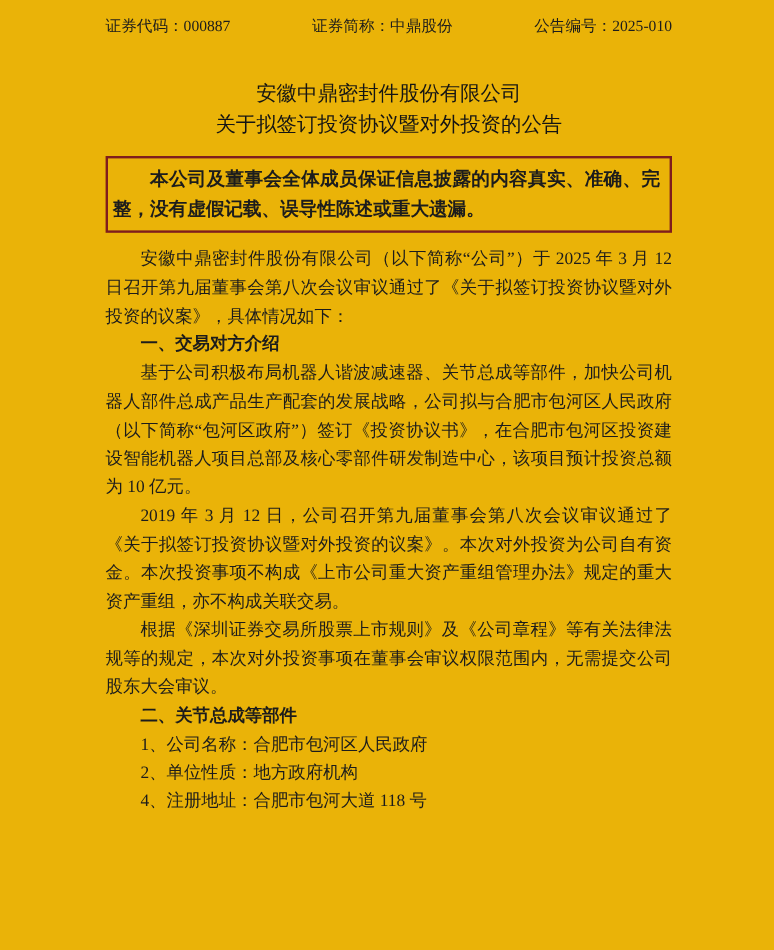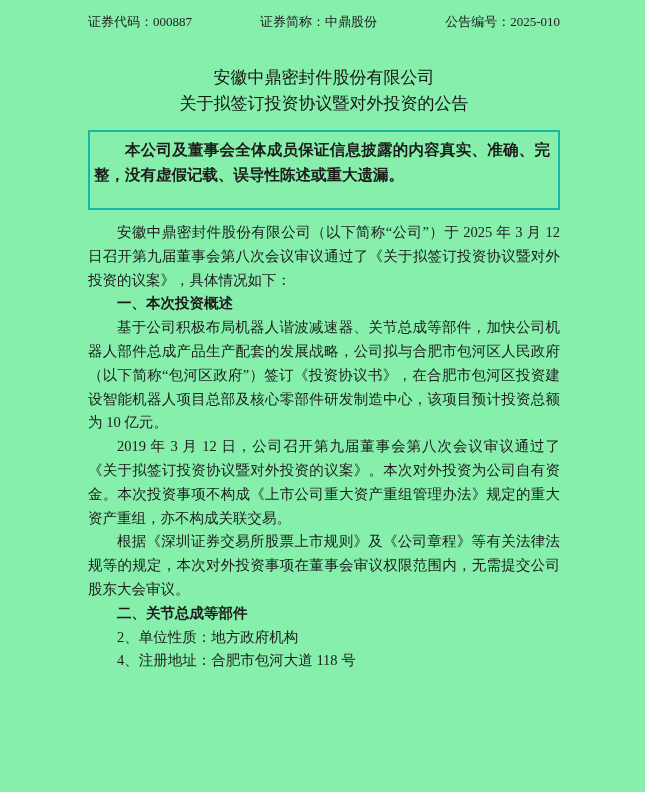--- a/index.html
+++ b/index.html
@@ -7,21 +7,21 @@
     padding: 0;
     background: #ffffff;
   }
   .page {
     position: relative;
     width: 645px;
     height: 792px;
     box-sizing: border-box;
     margin: 0 auto;
     padding: 14px 85px 0 88px;
-    background: #86efac;
+    background: #eab308;
     color: #1c1c1c;
     font-family: "Liberation Serif", serif;
     overflow: hidden;
   }
   .doc-header {
     display: flex;
     justify-content: space-between;
     align-items: baseline;
     font-size: 13px;
     line-height: 16px;
@@ -31,22 +31,22 @@
     margin-top: 35px;
     text-align: center;
     font-family: "Liberation Sans", sans-serif;
     font-weight: 400;
     font-size: 17px;
     line-height: 26px;
     color: #141414;
   }
   .notice-box {
     margin-top: 13px;
-    border: 2px solid #14b8a6;
-    padding: 5px 8px 21px 4px;
+    border: 2px solid #7f1d1d;
+    padding: 5px 8px 5px 4px;
     font-weight: 700;
     font-size: 15.5px;
     line-height: 25px;
   }
   .notice-box p {
     margin: 0;
     text-indent: 2em;
     text-align: justify;
   }
   .doc-body {
@@ -80,24 +80,25 @@
     <div>关于拟签订投资协议暨对外投资的公告</div>
   </div>
 
   <div class="notice-box">
     <p>本公司及董事会全体成员保证信息披露的内容真实、准确、完整，没有虚假记载、误导性陈述或重大遗漏。</p>
   </div>
 
   <div class="doc-body">
     <p>安徽中鼎密封件股份有限公司（以下简称“公司”）于 2025 年 3 月 12 日召开第九届董事会第八次会议审议通过了《关于拟签订投资协议暨对外投资的议案》，具体情况如下：</p>
 
-    <p class="heading">一、本次投资概述</p>
+    <p class="heading">一、交易对方介绍</p>
     <p>基于公司积极布局机器人谐波减速器、关节总成等部件，加快公司机器人部件总成产品生产配套的发展战略，公司拟与合肥市包河区人民政府（以下简称“包河区政府”）签订《投资协议书》，在合肥市包河区投资建设智能机器人项目总部及核心零部件研发制造中心，该项目预计投资总额为 10 亿元。</p>
     <p>2019 年 3 月 12 日，公司召开第九届董事会第八次会议审议通过了《关于拟签订投资协议暨对外投资的议案》。本次对外投资为公司自有资金。本次投资事项不构成《上市公司重大资产重组管理办法》规定的重大资产重组，亦不构成关联交易。</p>
     <p>根据《深圳证券交易所股票上市规则》及《公司章程》等有关法律法规等的规定，本次对外投资事项在董事会审议权限范围内，无需提交公司股东大会审议。</p>
 
     <p class="heading">二、关节总成等部件</p>
+    <p>1、公司名称：合肥市包河区人民政府</p>
     <p>2、单位性质：地方政府机构</p>
     <p>4、注册地址：合肥市包河大道 118 号</p>
 
   </div>
 
 </div>
 
 </body></html>

